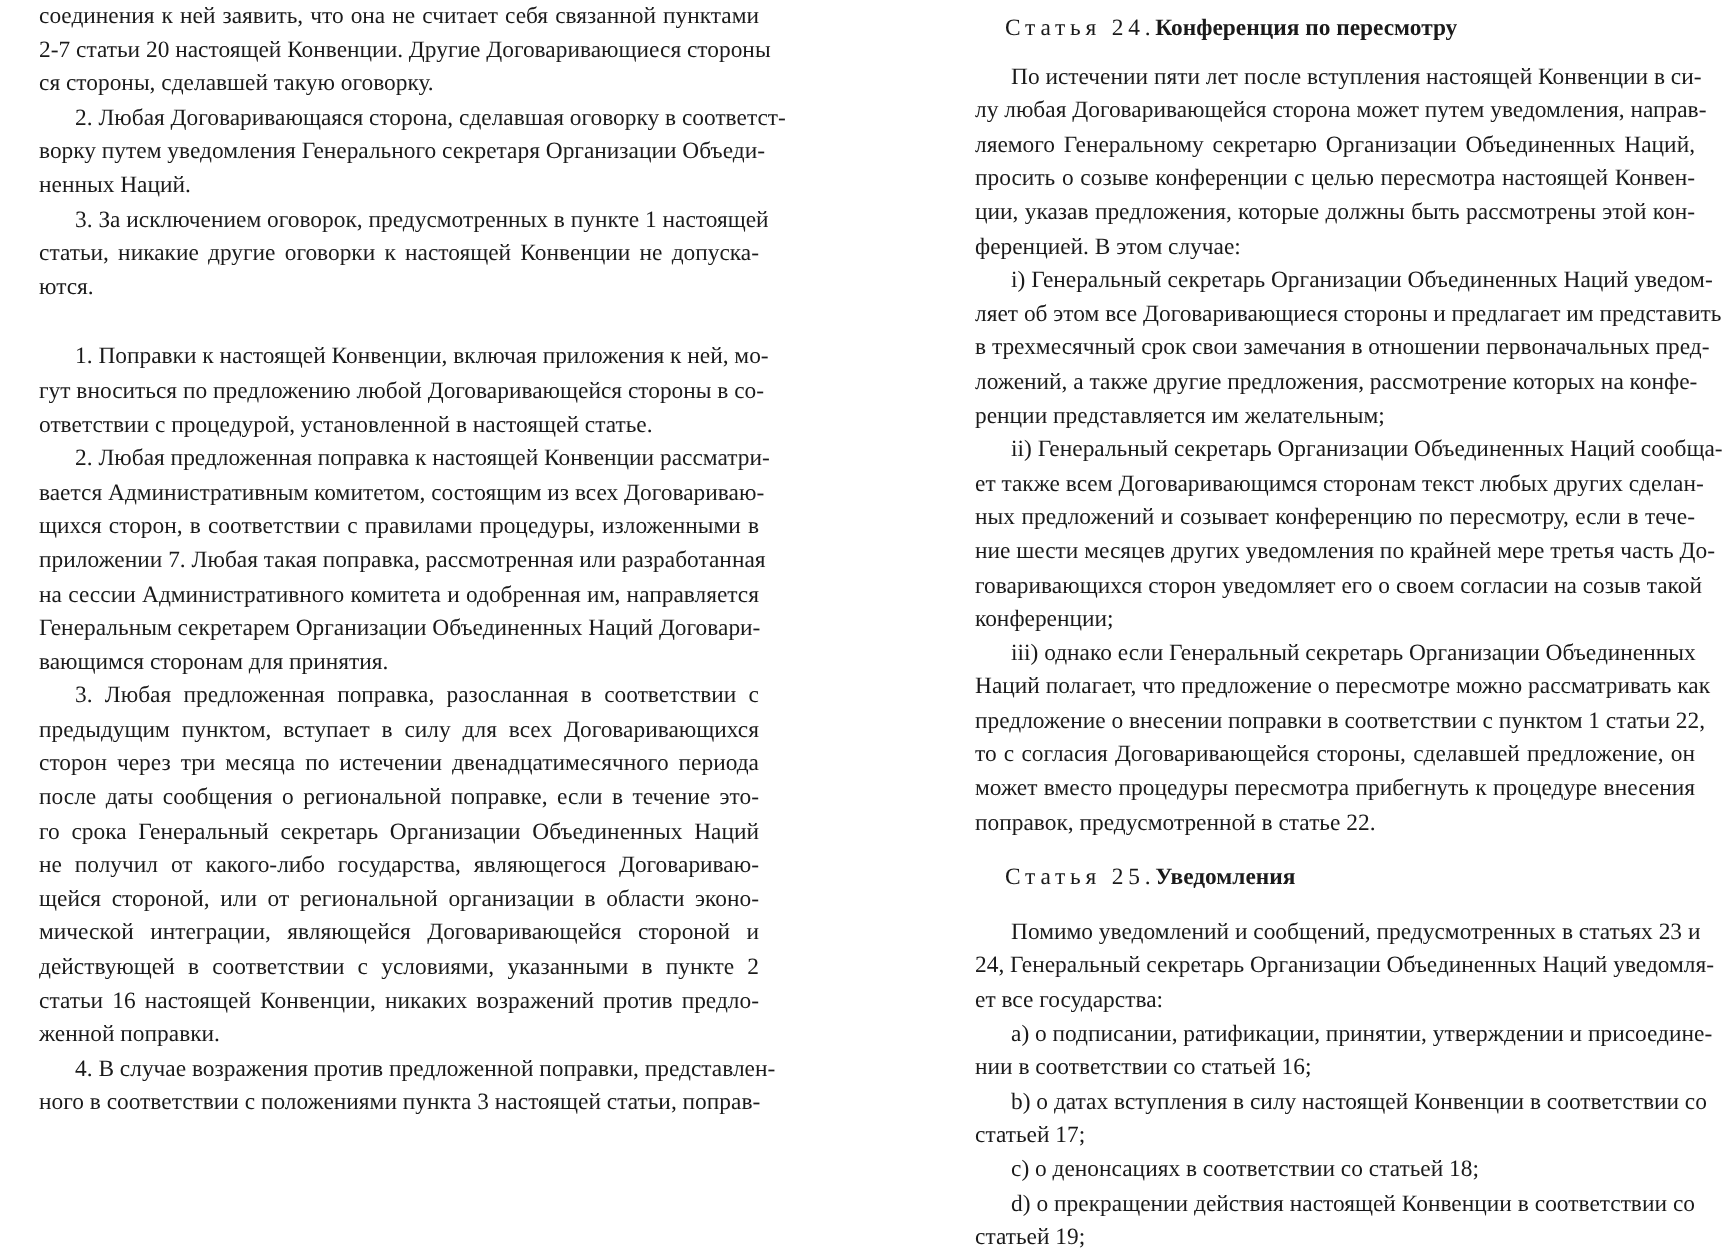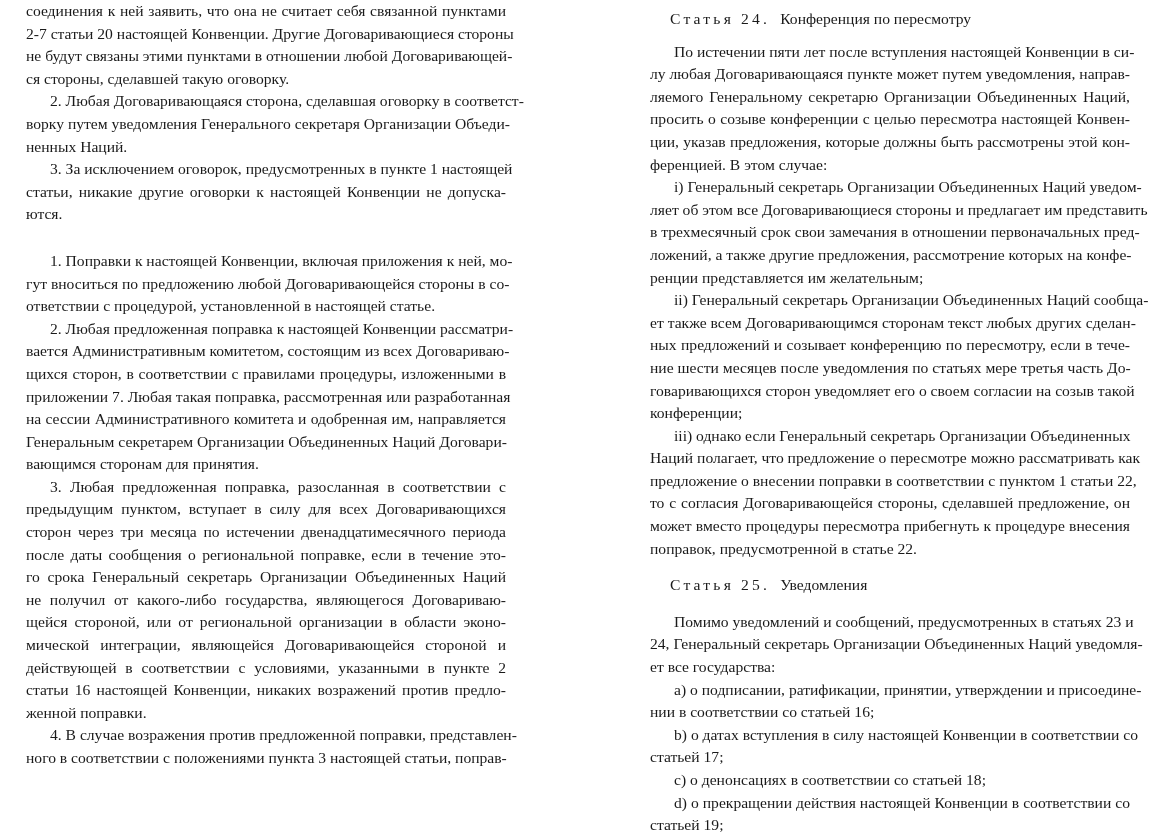--- a/index.html
+++ b/index.html
@@ -9,36 +9,35 @@
     font-family:"Liberation Serif", "DejaVu Serif", serif;
   }
   .page { position:relative; width:1155px; height:732px; }
   .col { position:absolute; top:0; font-size:15.6px; line-height:22.6px; text-align:justify; }
   .col.left { left:26px; width:480px; }
   .col.right { left:650px; width:480px; }
   .line { white-space:nowrap; text-align-last:justify; text-align:justify; display:block; height:22.6px; }
   .line.last { text-align-last:left; }
   .indent { padding-left:24px; }
   .heading { display:flex; margin-left:20px; font-size:15.6px; line-height:22.6px; }
-  .heading .label { letter-spacing:3.2px; margin-right:10px; white-space:nowrap; }
-  .heading .title { font-weight:normal; }
+  .heading .label { letter-spacing:3.2px; white-space:nowrap; }
+  .heading .title { font-weight:bold; }
   .heading .title-lines span { display:block; }
   .gap-s { height:10px; }
   .gap-m { height:14px; }
 </style>
 </head>
 <body>
 
 <div class="page">
 
   <div class="col left">
     <div>
       <span class="line">соединения к ней заявить, что она не считает себя связанной пунктами</span>
       <span class="line">2-7 статьи 20 настоящей Конвенции. Другие Договаривающиеся стороны</span>
-      <span class="line">не будут связаны этими пунктами в отношении любой Договаривающей-</span>
       <span class="line last">ся стороны, сделавшей такую оговорку.</span>
     </div>
     <div>
       <span class="line indent">2. Любая Договаривающаяся сторона, сделавшая оговорку в соответст-</span>
       <span class="line">ворку путем уведомления Генерального секретаря Организации Объеди-</span>
       <span class="line last">ненных Наций.</span>
     </div>
     <div>
       <span class="line indent">3. За исключением оговорок, предусмотренных в пункте 1 настоящей</span>
       <span class="line">статьи, никакие другие оговорки к настоящей Конвенции не допуска-</span>
@@ -88,38 +87,38 @@
   <div class="col right">
     <div style="height:8px"></div>
     <div class="heading">
       <span class="label">Статья 24.</span>
       <span class="title">Конференция по пересмотру</span>
     </div>
     <div class="gap-s"></div>
 
     <div>
       <span class="line indent">По истечении пяти лет после вступления настоящей Конвенции в си-</span>
-      <span class="line">лу любая Договаривающаяся пункте может путем уведомления, направ-</span>
+      <span class="line">лу любая Договаривающейся сторона может путем уведомления, направ-</span>
       <span class="line">ляемого Генеральному секретарю Организации Объединенных Наций,</span>
       <span class="line">просить о созыве конференции с целью пересмотра настоящей Конвен-</span>
       <span class="line">ции, указав предложения, которые должны быть рассмотрены этой кон-</span>
       <span class="line last">ференцией. В этом случае:</span>
     </div>
     <div>
       <span class="line indent">i) Генеральный секретарь Организации Объединенных Наций уведом-</span>
       <span class="line">ляет об этом все Договаривающиеся стороны и предлагает им представить</span>
       <span class="line">в трехмесячный срок свои замечания в отношении первоначальных пред-</span>
       <span class="line">ложений, а также другие предложения, рассмотрение которых на конфе-</span>
       <span class="line last">ренции представляется им желательным;</span>
     </div>
     <div>
       <span class="line indent">ii) Генеральный секретарь Организации Объединенных Наций сообща-</span>
       <span class="line">ет также всем Договаривающимся сторонам текст любых других сделан-</span>
       <span class="line">ных предложений и созывает конференцию по пересмотру, если в тече-</span>
-      <span class="line">ние шести месяцев после уведомления по статьях мере третья часть До-</span>
+      <span class="line">ние шести месяцев других уведомления по крайней мере третья часть До-</span>
       <span class="line">говаривающихся сторон уведомляет его о своем согласии на созыв такой</span>
       <span class="line last">конференции;</span>
     </div>
     <div>
       <span class="line indent">iii) однако если Генеральный секретарь Организации Объединенных</span>
       <span class="line">Наций полагает, что предложение о пересмотре можно рассматривать как</span>
       <span class="line">предложение о внесении поправки в соответствии с пунктом 1 статьи 22,</span>
       <span class="line">то с согласия Договаривающейся стороны, сделавшей предложение, он</span>
       <span class="line">может вместо процедуры пересмотра прибегнуть к процедуре внесения</span>
       <span class="line last">поправок, предусмотренной в статье 22.</span>

